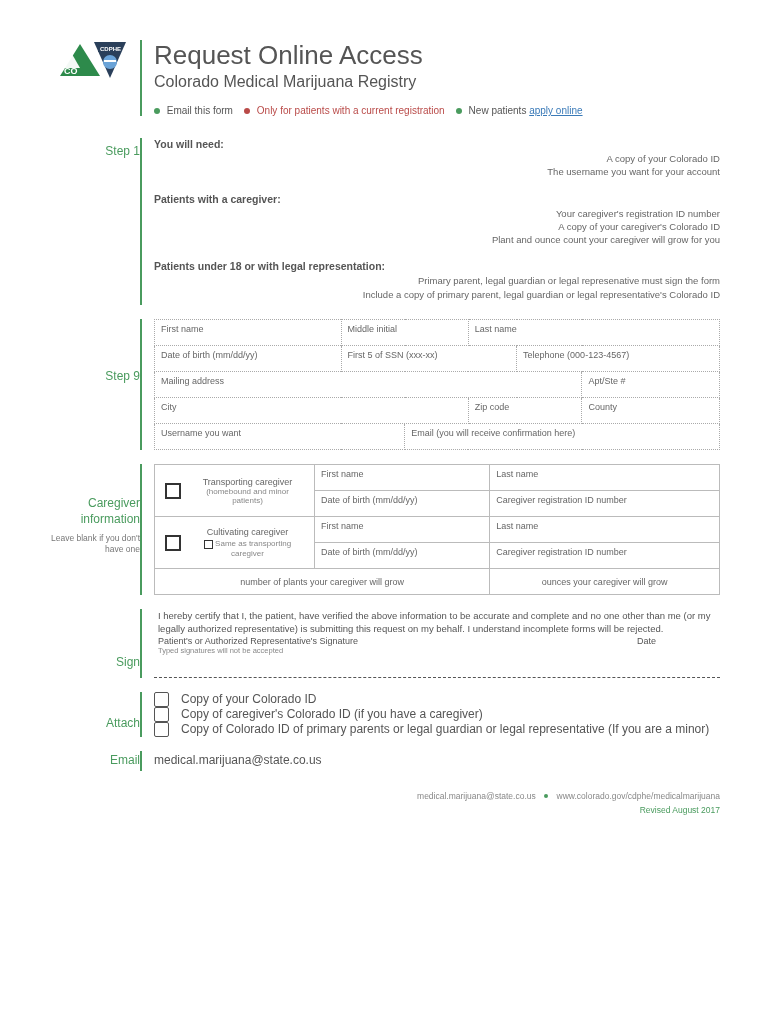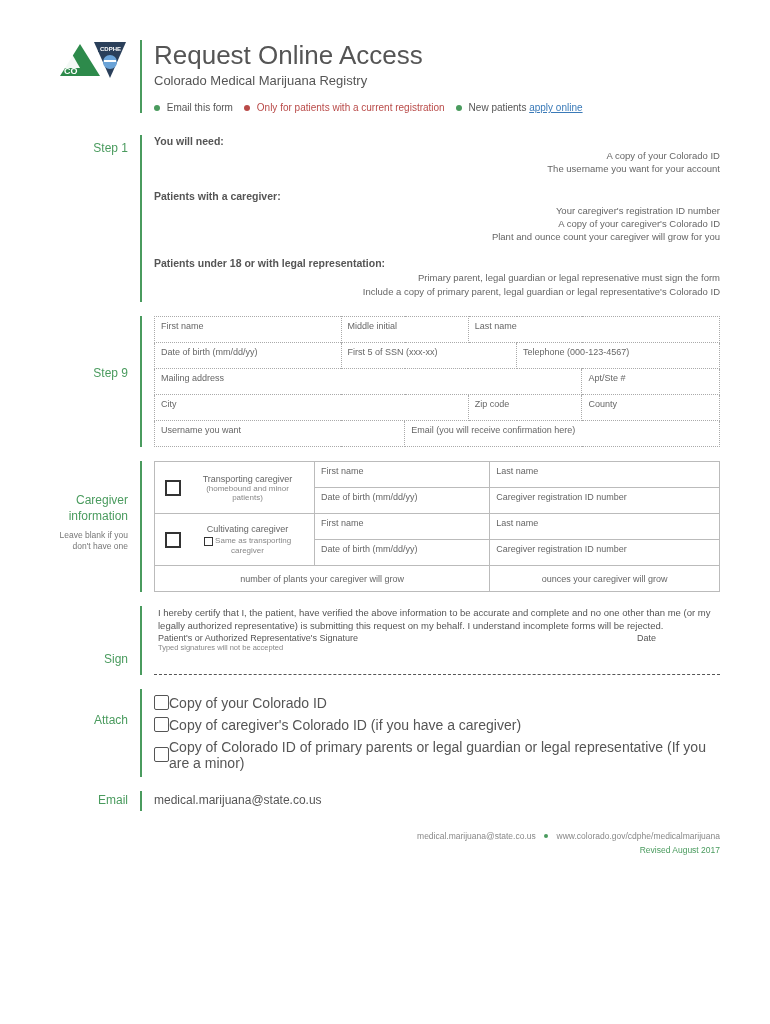--- a/index.html
+++ b/index.html
@@ -10,31 +10,31 @@
     background: #fff;
     width: 770px;
     padding: 40px 50px 30px 50px;
   }
   .page { display: flex; flex-direction: column; }
   .header-row { display: flex; align-items: flex-start; margin-bottom: 8px; }
   .logo-col { width: 90px; flex-shrink: 0; display: flex; justify-content: flex-end; padding-right: 12px; }
   .vbar { width: 2px; background: #4a9b5e; flex-shrink: 0; margin-right: 12px; align-self: stretch; }
   .header-content { flex: 1; }
   .title { font-size: 26px; color: #555; font-weight: normal; margin-bottom: 2px; }
-  .subtitle { font-size: 13px; color: #555; margin-bottom: 14px; }
+  .subtitle { font-size: 16px; color: #555; margin-bottom: 14px; }
   .bullets { font-size: 10px; }
   .bullets span.dot { display:inline-block; width:6px; height:6px; border-radius:50%; vertical-align:middle; margin-right:4px;}
   .dot.green { background:#4a9b5e; }
   .dot.red { background:#b94a48; }
   .bullets .g { color:#555; }
   .bullets .r { color:#b94a48; }
   .bullets a { color:#3a7ab8; text-decoration: underline; }
 
   .section { display: flex; margin-top: 14px; }
-  .label-col { width: 90px; flex-shrink: 0; text-align: right; padding-right: 12px; padding-top: 6px; }
+  .label-col { width: 90px; flex-shrink: 0; text-align: right; padding-top: 6px; }
   .label-col .step { color: #4a9b5e; font-size: 12px; }
   .label-col .sub { font-size: 8.5px; color:#777; margin-top: 6px; line-height: 1.3; }
   .content-col { flex: 1; }
 
   .info-block { margin-bottom: 14px; }
   .info-block .hd { font-weight: bold; font-size: 10.5px; color:#555; margin-bottom: 2px; }
   .info-block .ln { font-size: 9.5px; color:#666; line-height: 1.4; text-align: right; }
 
   table.form { width: 100%; border-collapse: collapse; }
   table.form td {
@@ -62,21 +62,21 @@
   .caregiver-txt { flex:1; text-align:center; font-size: 9px; }
   .caregiver-sub { font-size: 8px; color:#888; }
 
   .bottom-row td { text-align: center; font-size: 9.5px; height: 22px; vertical-align: middle !important;}
 
   .cert { font-size: 9.5px; line-height: 1.4; padding: 0 4px; }
   .sig-row { display:flex; justify-content:space-between; font-size:9px; margin-top:0; padding: 0 4px;}
   .sig-note { font-size: 7.5px; color:#888; padding: 0 4px;}
   .dashes { border:none; border-top: 1.5px dashed #555; margin-top: 22px; }
 
-  .attach-row { display:flex; align-items:center; margin: 6px 0; font-size: 14px;}
+  .attach-row { display:flex; align-items:center; margin: 0 0; gap: 12px; font-size: 12px;}
   .attach-box { width:15px; height:15px; border:1.5px solid #555; border-radius:2px; flex-shrink:0; }
 
   .email-addr { font-size: 12px; color:#555; padding-top: 2px;}
 
   .footer { text-align: right; margin-top: 20px; font-size: 8.5px; color:#888;}
   .footer .dot { width:4px;height:4px; background:#4a9b5e; display:inline-block; border-radius:50%; margin:0 6px; vertical-align:middle;}
   .footer .rev { color:#4a9b5e; margin-top:4px; }
 
   
   .logo { position: relative; width: 70px; height: 52px; }

